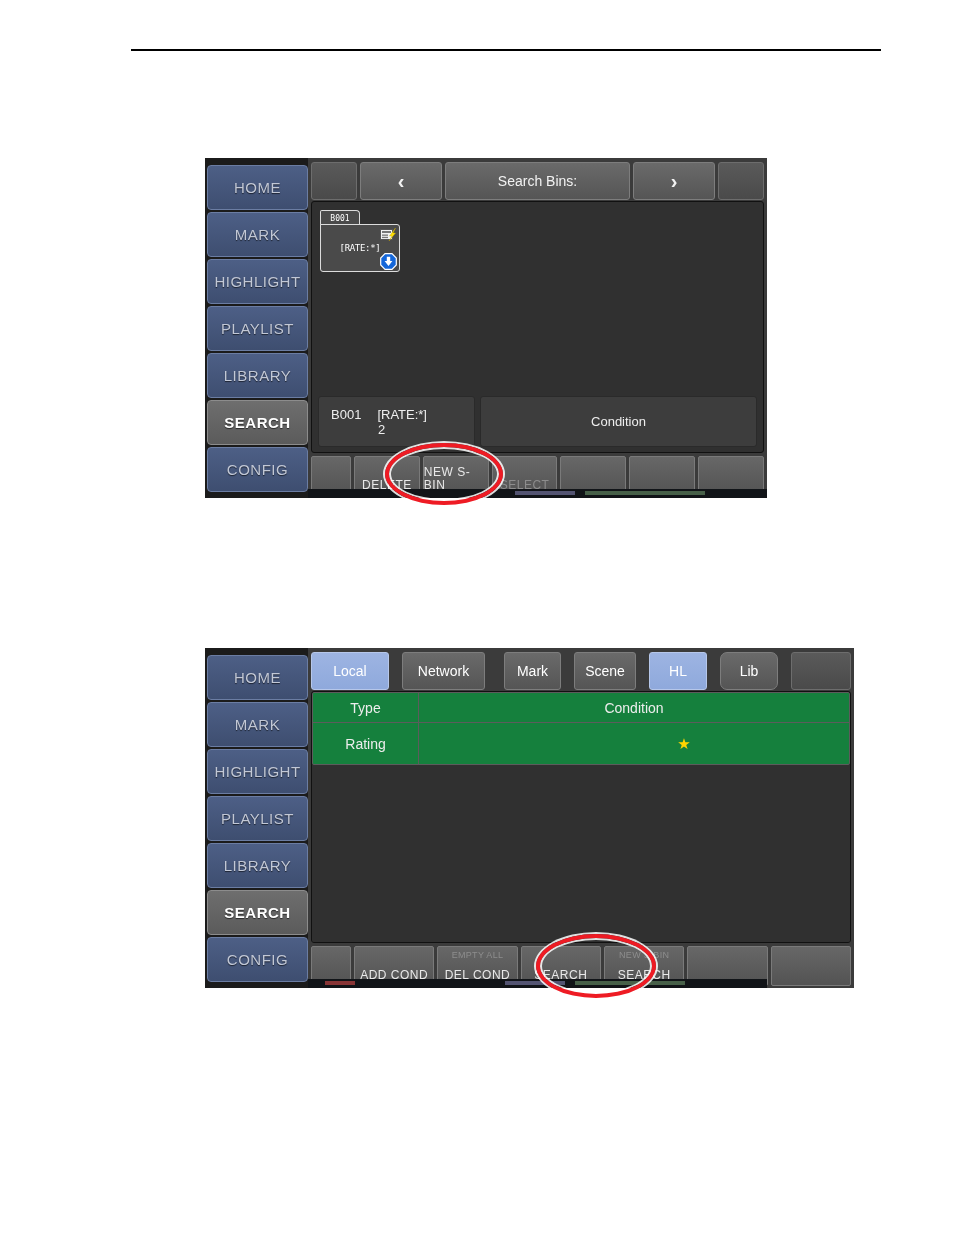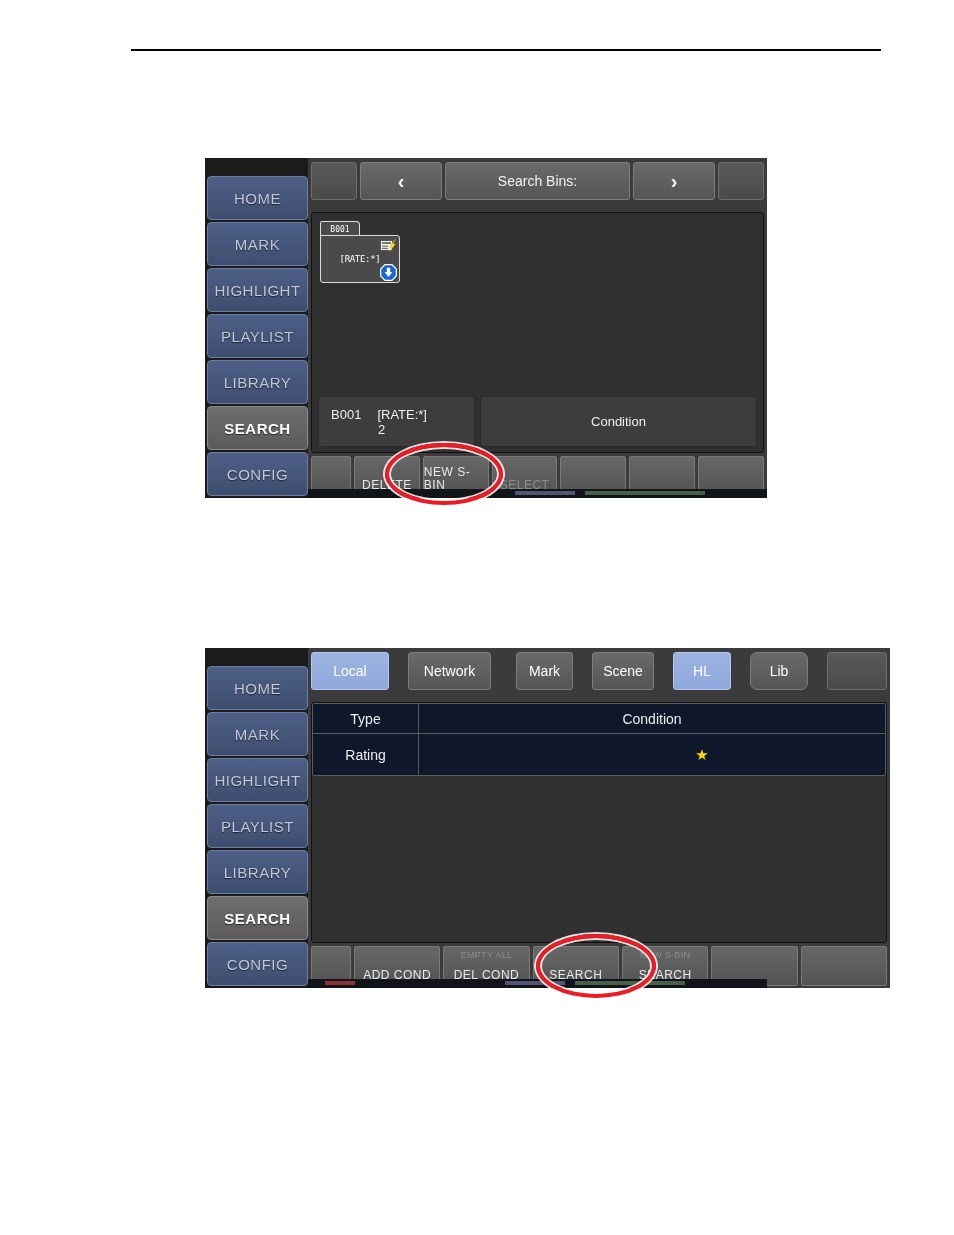--- a/index.html
+++ b/index.html
@@ -26,21 +26,21 @@
     position:absolute;inset:0;
     display:flex;
     flex-direction:row;
   }
 
   
   .sidebar{
     width:103px;flex:0 0 103px;
     background:#1b1b1b;
     display:flex;flex-direction:column;
-    padding:18px 0 0 2px;
+    padding:7px 0 0 2px;
     box-sizing:border-box;
     position:relative;z-index:4;
   }
   .side-btn{
     height:45px;margin:0 0 2px 0;
     background:linear-gradient(#4d5f86,#3e4e70);
     border:1px solid #6b7da3;
     border-radius:4px;
     color:#c2c8d6;
     font-size:15px;letter-spacing:.5px;
@@ -70,36 +70,36 @@
     border:1px solid #7d7d7d;border-radius:3px;
     color:#f2f2f2;font-size:14px;
     display:flex;align-items:center;justify-content:center;
     box-sizing:border-box;
   }
   .tbtn.arrow{flex:0 0 82px;font-size:20px;font-weight:bold;}
   .tbtn.title{flex:1 1 auto;}
   .tbtn.blank{flex:0 0 46px;background:linear-gradient(#5a5a5a,#4a4a4a);border-color:#6d6d6d;}
 
   
-  .tabrow{display:flex;gap:19px;height:38px;flex:0 0 38px;}
+  .tabrow{display:flex;gap:13px;height:38px;flex:0 0 38px;}
   .tab{
     background:linear-gradient(#6a6a6a,#555555);
     border:1px solid #7d7d7d;border-radius:3px;
     color:#ffffff;font-size:14px;
     display:flex;align-items:center;justify-content:center;
     box-sizing:border-box;padding:0 4px;
   }
   .tab.sel{background:linear-gradient(#9db4e2,#8fa9dc);border-color:#b6c7ea;color:#ffffff;}
   .tab.spacer{flex:0 0 60px;background:linear-gradient(#5a5a5a,#4a4a4a);border-color:#6d6d6d;}
 
   
   .content{
     flex:1 1 auto;background:#303030;
     border:1px solid #111;border-radius:3px;
-    margin-top:12px;position:relative;overflow:hidden;
+    margin-top:1px;position:relative;overflow:hidden;
     display:flex;flex-direction:column;
   }
   .binarea{flex:1 1 auto;position:relative;padding:8px;}
 
   
   .bin{
     position:relative;width:80px;
   }
   .bin-tab{
     width:40px;height:15px;background:#4a4a4a;
@@ -136,21 +136,21 @@
     padding:4px 6px;
   }
   .infocell.left{flex:0 0 157px;align-items:flex-start;}
   .infocell.right{flex:1 1 auto;align-items:center;}
   .info-line1{display:flex;gap:16px;align-self:flex-start;padding-left:6px;}
   .info-line2{align-self:center;padding-right:30px;}
 
   
   .ctable{
     margin:0;border:1px solid #5c5c5c;border-radius:2px;
-    background:#0f172a;
+    background:#15803d;
   }
   .crow{display:flex;border-bottom:1px solid #5c5c5c;}
   .crow:last-child{border-bottom:none;}
   .crow.head{height:29px;}
   .crow.body{height:41px;}
   .ccell{
     display:flex;align-items:center;justify-content:center;
     color:#ededed;font-size:14px;box-sizing:border-box;
   }
   .ccell.type{flex:0 0 106px;border-right:1px solid #5c5c5c;}

